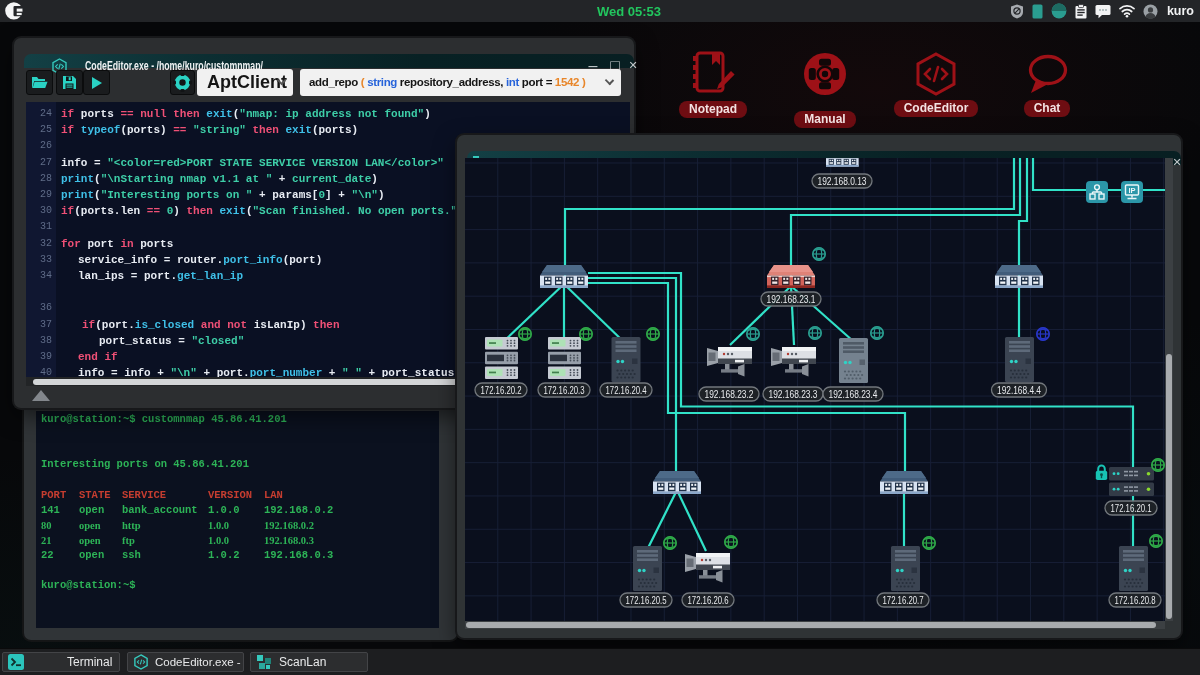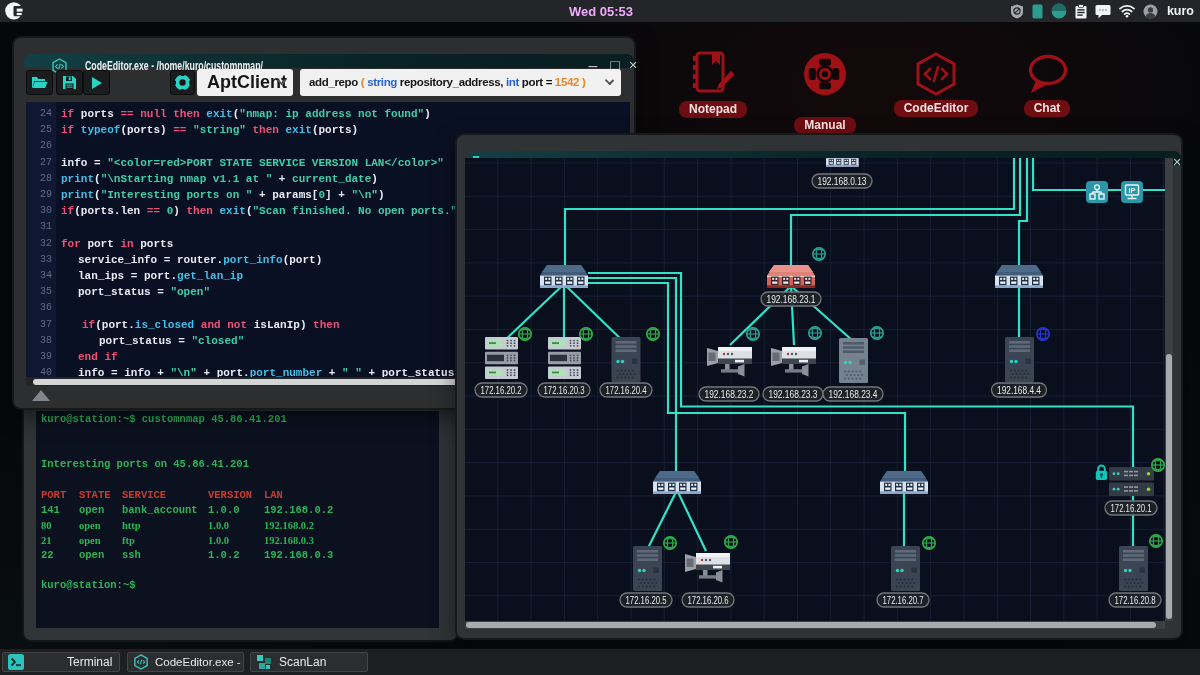--- a/index.html
+++ b/index.html
@@ -3,21 +3,21 @@
 <style>
 *{margin:0;padding:0;box-sizing:border-box;}
 html,body{width:1200px;height:675px;overflow:hidden;background:#060708;font-family:"Liberation Sans",sans-serif;}
 #desk{position:absolute;inset:0;width:1200px;height:675px;
 background:
  radial-gradient(520px 260px at 73% 13%, rgba(125,18,18,0.10), rgba(0,0,0,0) 70%),
  radial-gradient(420px 300px at 3% 98%, rgba(22,110,100,0.06), rgba(0,0,0,0) 70%),
  radial-gradient(500px 320px at 97% 80%, rgba(15,70,80,0.05), rgba(0,0,0,0) 70%),
  #07080a;}
 #topbar{position:absolute;left:0;top:0;width:1200px;height:22px;background:#232528;z-index:50;}
-#clock{position:absolute;left:541px;top:0;width:120px;height:26px;line-height:23px;text-align:center;color:#f0abfc;font-size:13px;font-weight:bold;}
+#clock{position:absolute;left:541px;top:0;width:120px;height:26px;line-height:23px;text-align:right;color:#22c55e;font-size:13px;font-weight:bold;}
 #tray{position:absolute;right:6px;top:0;height:22px;display:flex;align-items:center;gap:8px;}
 #kuro{color:#f2f3f4;font-size:12.5px;font-weight:bold;margin-left:1px;}
 #taskbar{position:absolute;left:0;bottom:0;width:1200px;height:27px;background:#1d1e20;border-top:1px solid #0a0a0b;z-index:50;}
 .titem svg{flex-shrink:0;}
 .titem{position:absolute;top:3px;height:20px;background:#2c2d2f;border:1px solid #434447;border-radius:2px;display:flex;align-items:center;color:#e8e9ea;font-size:12px;padding-left:5px;white-space:nowrap;overflow:hidden;}
 .win{position:absolute;border-radius:7px;}
 .tbar{position:absolute;left:0;top:16px;right:0;height:14px;background:linear-gradient(90deg,#134045,#0c2e32 30%,#082124 65%,#081f22);border-radius:7px 7px 0 0;margin-left:10px;}
 .tb{position:absolute;top:0;width:18px;height:23px;text-align:center;line-height:23px;color:#c4cacc;}
 .ttl{position:absolute;top:0;height:23px;line-height:24px;color:#eef1f2;font-size:12.5px;font-weight:bold;white-space:nowrap;transform:scaleX(0.7);transform-origin:0 50%;}
 
@@ -126,21 +126,21 @@
   <circle cx="23" cy="22" r="21" fill="#9e1117"></circle>
   <g fill="#120708">
    <rect x="17" y="6.8" width="12" height="7" rx="2.5"></rect>
    <rect x="17" y="30.2" width="12" height="7" rx="2.5"></rect>
    <rect x="6.8" y="16" width="7" height="12" rx="2.5"></rect>
    <rect x="30.2" y="16" width="7" height="12" rx="2.5"></rect>
   </g>
   <circle cx="23" cy="22" r="7.3" fill="none" stroke="#120708" stroke-width="2.6"></circle>
   <circle cx="23" cy="22" r="3.2" fill="#120708"></circle>
  </svg>
- <span class="dlbl" style="margin-top:20px;text-align:right;">Manual</span>
+ <span class="dlbl" style="margin-top:14px;text-align:right;">Manual</span>
 </div>
 <div class="dicon" style="left:888px;top:52px;">
  <svg width="46" height="44" viewBox="0 0 46 44">
   <path d="M23 2 41 12 41 32 23 42 5 32 5 12 Z" fill="none" stroke="#9e1117" stroke-width="3"></path>
   <g stroke="#9e1117" stroke-width="2.6" fill="none" stroke-linecap="round">
    <path d="M17 17 l-5 5 5 5"></path>
           <path d="M29 17 l5 5 -5 5"></path>
           <path d="M25 15 l-4 14"></path>
   </g>
  </svg>
@@ -221,21 +221,20 @@
         <div class="cl" style="top:20.2px;"><span class="ln">25</span><span class="ct" style="left:35px;"><span class="k">if</span> <span class="f">typeof</span><span class="w">(ports)</span> <span class="k">==</span> <span class="s">"string"</span> <span class="k">then</span> <span class="f">exit</span><span class="w">(ports)</span></span></div>
         <div class="cl" style="top:36.4px;"><span class="ln">26</span><span class="ct" style="left:35px;"></span></div>
         <div class="cl" style="top:52.6px;"><span class="ln">27</span><span class="ct" style="left:35px;"><span class="w">info = </span><span class="s">"&lt;color=red&gt;PORT STATE SERVICE VERSION LAN&lt;/color&gt;"</span></span></div>
         <div class="cl" style="top:68.8px;"><span class="ln">28</span><span class="ct" style="left:35px;"><span class="f">print</span><span class="w">(</span><span class="s">"\nStarting nmap v1.1 at "</span><span class="w"> + </span><span class="s">current_date</span><span class="w">)</span></span></div>
         <div class="cl" style="top:85.0px;"><span class="ln">29</span><span class="ct" style="left:35px;"><span class="f">print</span><span class="w">(</span><span class="s">"Interesting ports on "</span><span class="w"> + params[</span><span class="n">0</span><span class="w">] + </span><span class="s">"\n"</span><span class="w">)</span></span></div>
         <div class="cl" style="top:101.2px;"><span class="ln">30</span><span class="ct" style="left:35px;"><span class="k">if</span><span class="w">(ports.len </span><span class="k">==</span> <span class="n">0</span><span class="w">) </span><span class="k">then</span> <span class="f">exit</span><span class="w">(</span><span class="s">"Scan finished. No open ports."</span><span class="w">)</span></span></div>
         <div class="cl" style="top:117.4px;"><span class="ln">31</span><span class="ct" style="left:35px;"></span></div>
         <div class="cl" style="top:133.6px;"><span class="ln">32</span><span class="ct" style="left:35px;"><span class="k">for</span> <span class="w">port</span> <span class="k">in</span> <span class="w">ports</span></span></div>
         <div class="cl" style="top:149.8px;"><span class="ln">33</span><span class="ct" style="left:52px;"><span class="w">service_info = router.</span><span class="f">port_info</span><span class="w">(port)</span></span></div>
         <div class="cl" style="top:166.0px;"><span class="ln">34</span><span class="ct" style="left:52px;"><span class="w">lan_ips = port.</span><span class="f">get_lan_ip</span></span></div>
-        <div class="cl" style="top:182.2px;"><span class="ln">35</span><span class="ct" style="left:52px;"><span class="w">port_status = </span><span class="s">"open"</span></span></div>
         <div class="cl" style="top:198.4px;"><span class="ln">36</span><span class="ct" style="left:35px;"></span></div>
         <div class="cl" style="top:214.6px;"><span class="ln">37</span><span class="ct" style="left:56px;"><span class="k">if</span><span class="w">(port.</span><span class="f">is_closed</span> <span class="k">and</span> <span class="k">not</span> <span class="w">isLanIp)</span> <span class="k">then</span></span></div>
         <div class="cl" style="top:230.8px;"><span class="ln">38</span><span class="ct" style="left:73px;"><span class="w">port_status = </span><span class="s">"closed"</span></span></div>
         <div class="cl" style="top:247.0px;"><span class="ln">39</span><span class="ct" style="left:52px;"><span class="k">end if</span></span></div>
         <div class="cl" style="top:263.2px;"><span class="ln">40</span><span class="ct" style="left:52px;"><span class="w">info = info + </span><span class="s">"\n"</span><span class="w"> + port.</span><span class="f">port_number</span><span class="w"> + </span><span class="s">" "</span><span class="w"> + port_status</span></span></div>
       </div>
       <div id="ed-hsb">
         <div></div>
       </div>
       <div id="ed-tri"></div>

